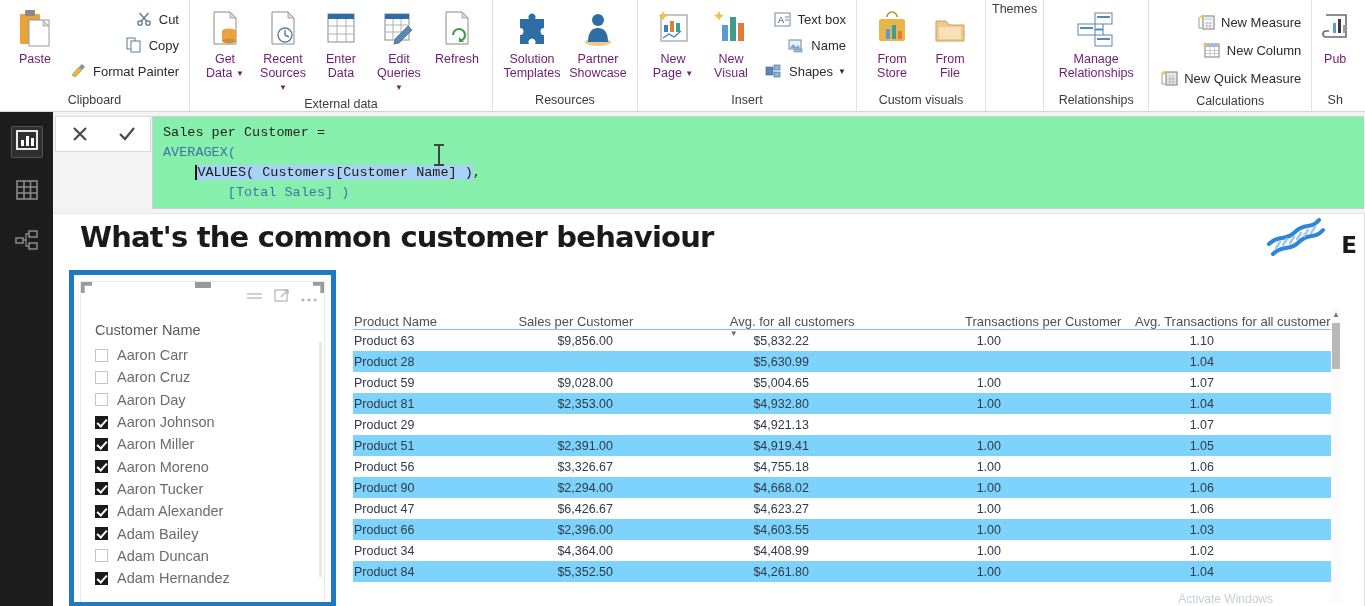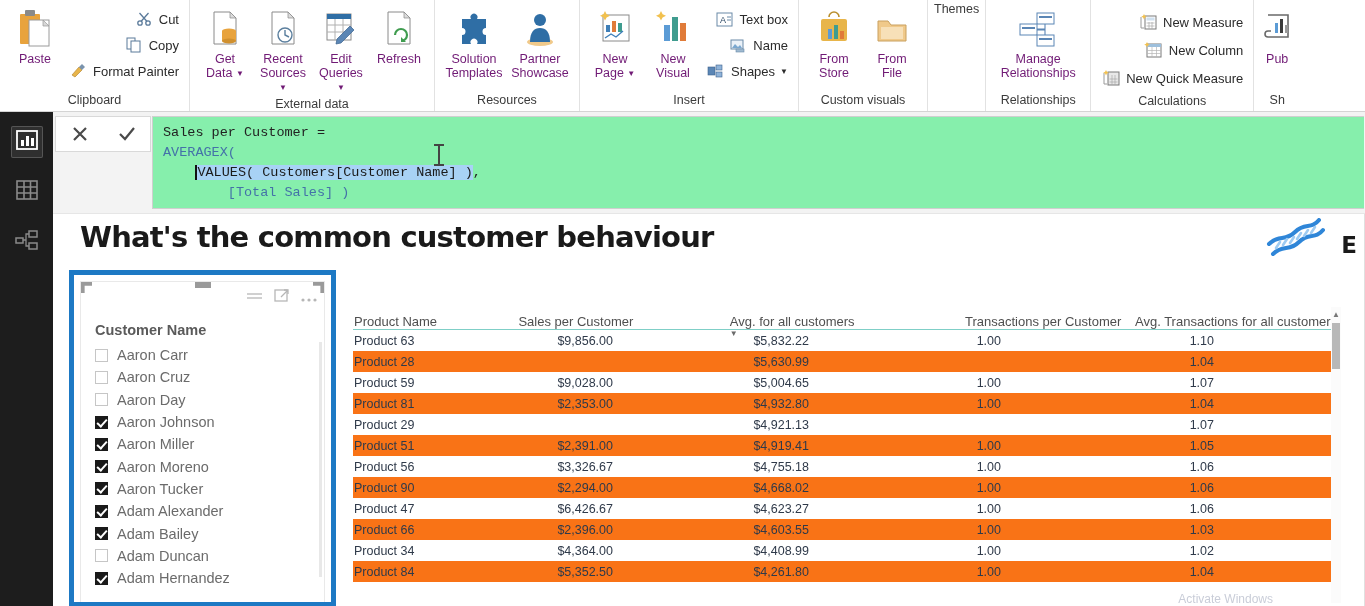--- a/index.html
+++ b/index.html
@@ -123,21 +123,21 @@
   .h-tl { left: 7px; top: 7px; clip-path: polygon(0 0,100% 0,100% 33%,33% 33%,33% 100%,0 100%); }
   .h-tr { right: 7px; top: 7px; clip-path: polygon(0 0,100% 0,100% 100%,67% 100%,67% 33%,0 33%); }
   .h-tc { left: 50%; margin-left: -8px; top: 7px; width: 16px; height: 6px; }
   .slicer-head {
     position: absolute; right: 6px; top: 6px;
     display: flex; align-items: center; gap: 10px;
   }
   .sh-icon { cursor: default; opacity: .62; }
   .slicer-title {
     position: absolute; left: 14px; top: 40px;
-    font-size: 14.5px; color: #5a5a5a; font-weight: bold;
+    font-size: 14.5px; color: #5a5a5a;
   }
   .slicer-list { position: absolute; left: 8px; top: 62px; right: 8px; }
   .srow {
     display: flex; align-items: center; gap: 9px;
     height: 22.3px; padding-left: 6px; cursor: default;
   }
   .cb { width: 13px; height: 13px; flex: none; position: relative; }
   .cb.off { border: 1.5px solid #c6c6c6; background: #fff; }
   .cb.on { background: #1a1a1a; }
   .cb.on::after {
@@ -156,21 +156,21 @@
   .thead { display: flex; border-bottom: 1.5px solid #7fcfc7; padding-bottom: 0; gap: 30px; }
   .th {
     font-size: 13px; color: #4f4f4f; position: relative;
     white-space: nowrap; cursor: default;
   }
   .sortmark {
     position: absolute; left: 0; top: 15px;
     font-size: 8px; color: #6b6b6b;
   }
   .trow { display: flex; height: 21px; align-items: center; }
-  .trow.alt { background: #f97316; }
+  .trow.alt { background: #7dd3fc; }
   .td { font-size: 12.5px; color: #2f3a4a; white-space: nowrap; }
   .c0 { width: 112px; text-align: left; padding-left: 1px; }
   .c1 { width: 148px; text-align: right; padding-right: 16px; margin-left: 16px; }
   .c2 { width: 196px; text-align: right; padding-right: 16px; }
   .c3 { width: 190px; text-align: right; padding-right: 14px; }
   .c4 { width: 200px; text-align: right; padding-right: 1px; }
   .thead .c0 { text-align: left; }
   .thead .c1 { text-align: left; padding-left: 8px; padding-right: 0; }
   .thead .c2 { text-align: left; padding-left: 42px; padding-right: 0; }
   .thead .c3 { text-align: left; padding-left: 52px; padding-right: 0; }
@@ -280,20 +280,31 @@
           <span class="ico">
             <svg width="34" height="40" viewBox="0 0 34 40">
               <path d="M6 3 H22 L28 9 V35 H6 Z" fill="#fff" stroke="#8a8a8a"></path>
               <path d="M22 3 L28 9 H22 Z" fill="#dcdcdc" stroke="#8a8a8a" stroke-width=".7"></path>
               <circle cx="19" cy="26" r="7" fill="#fff" stroke="#5b7f9e" stroke-width="1.4"></circle>
               <path d="M19 21 V26 L23 28" stroke="#5b7f9e" stroke-width="1.4" fill="none"></path>
             </svg>
           </span>
           <span class="lbl"><span>Recent
 Sources</span> <span class="caret">▼</span></span>
+        </div>
+        <div class="bigbtn">
+          <span class="ico">
+            <svg width="34" height="40" viewBox="0 0 34 40">
+              <rect x="4" y="5" width="26" height="28" fill="#fff" stroke="#8a8a8a"></rect>
+              <rect x="4" y="5" width="26" height="5" fill="#2f6ea5"></rect>
+              <path d="M4 17 H30 M4 25 H30 M13 10 V33 M22 10 V33" stroke="#b0b0b0" stroke-width="1"></path>
+            </svg>
+          </span>
+          <span class="lbl">Enter
+Data</span>
         </div>
         <div class="bigbtn">
           <span class="ico">
             <svg width="34" height="40" viewBox="0 0 34 40">
               <rect x="3" y="5" width="24" height="26" fill="#fff" stroke="#8a8a8a"></rect>
               <rect x="3" y="5" width="24" height="5" fill="#2f6ea5"></rect>
               <path d="M3 16 H27 M3 23 H27 M11 10 V31 M19 10 V31" stroke="#b0b0b0" stroke-width="1"></path>
               <path d="M13 30 L26 17 L30 21 L17 34 L12 35 Z" fill="#5b86b5" stroke="#39628c" stroke-width=".7"></path>
             </svg>
           </span>

